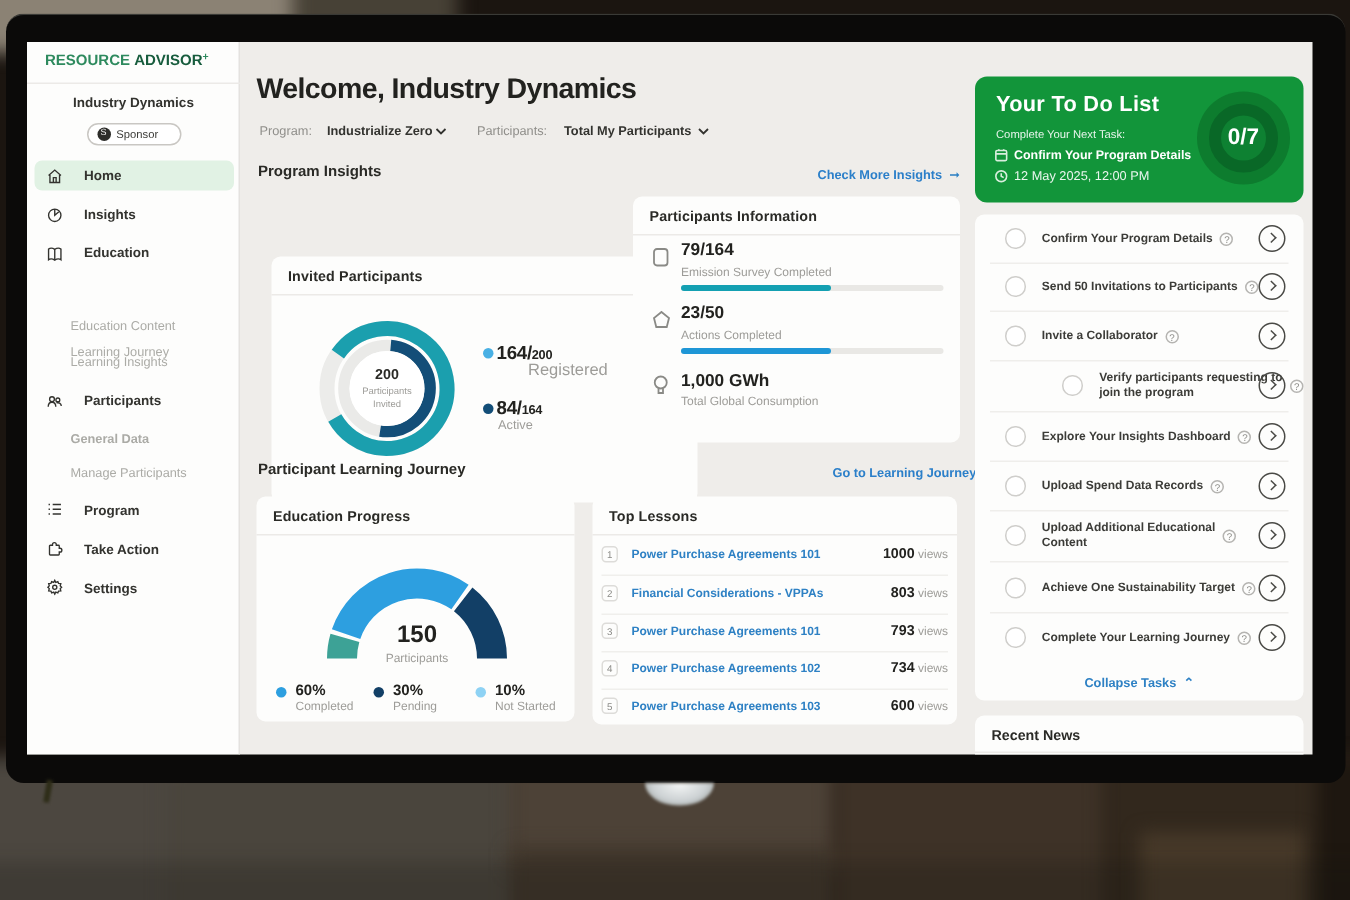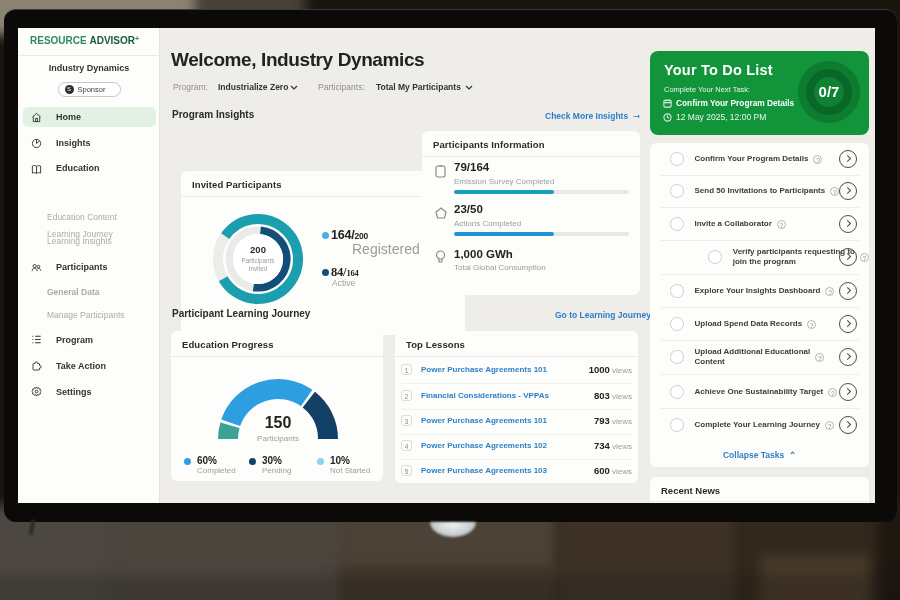--- a/index.html
+++ b/index.html
@@ -150,23 +150,23 @@
       <circle cx="50" cy="50" r="40" fill="none" stroke="#1b9fae" stroke-width="10" stroke-dasharray="206 252" transform="rotate(215 50 50)"></circle>
       <circle cx="50" cy="50" r="28.8" fill="none" stroke="#eaeae8" stroke-width="7.5"></circle>
       <circle cx="50" cy="50" r="28.8" fill="none" stroke="#134e78" stroke-width="7.5" stroke-dasharray="92.5 181" transform="rotate(-85 50 50)"></circle>
       <circle cx="50" cy="50" r="25" fill="#ffffff"></circle>
       <text x="50" y="43.5" text-anchor="middle" font-size="9.5" font-weight="bold" fill="#2a2a26" font-family="Liberation Sans">200</text>
       <text x="50" y="53.5" text-anchor="middle" font-size="6.3" fill="#9d9c98" font-family="Liberation Sans">Participants</text>
       <text x="50" y="62" text-anchor="middle" font-size="6.3" fill="#9d9c98" font-family="Liberation Sans">Invited</text>
     </svg>
     <div class="abs" style="left:141px;top:61px;width:7px;height:7px;border-radius:50%;background:#49b0e4;"></div>
     <div class="abs" style="left:150px;top:57px;font-size:12.5px;font-weight:bold;color:#22221f;letter-spacing:-0.2px;">164/<span style="font-size:8.5px;">200</span></div>
-    <div class="abs" style="left:151px;top:70px;font-size:14px;color:#9d9c98;padding-left:20px;">Registered</div>
+    <div class="abs" style="left:151px;top:70px;font-size:11px;color:#9d9c98;padding-left:20px;">Registered</div>
     <div class="abs" style="left:141px;top:98px;width:7px;height:7px;border-radius:50%;background:#134e78;"></div>
-    <div class="abs" style="left:150px;top:94px;font-size:12.5px;font-weight:bold;color:#22221f;letter-spacing:-0.2px;font-family:Liberation Serif, serif;">84/<span style="font-size:8.5px;">164</span></div>
+    <div class="abs" style="left:150px;top:94px;font-size:12.5px;font-weight:bold;color:#22221f;letter-spacing:-0.2px;">84/<span style="font-size:8.5px;">164</span></div>
     <div class="abs" style="left:151px;top:107px;font-size:8.5px;color:#9d9c98;">Active</div>
   </div>
 
   <div class="card" style="left:404px;top:103px;width:218px;height:164px;">
     <div class="ctitle">Participants Information</div>
     <div class="cdiv"></div>
     <svg class="abs" style="left:13px;top:34px;" width="11" height="13" viewBox="0 0 11 13" fill="none" stroke="#8a8a86" stroke-width="1.2">
         <rect x="1" y="1" width="9" height="11" rx="2"></rect>
         <path d="M3.5 1 H7.5"></path>
       </svg>

